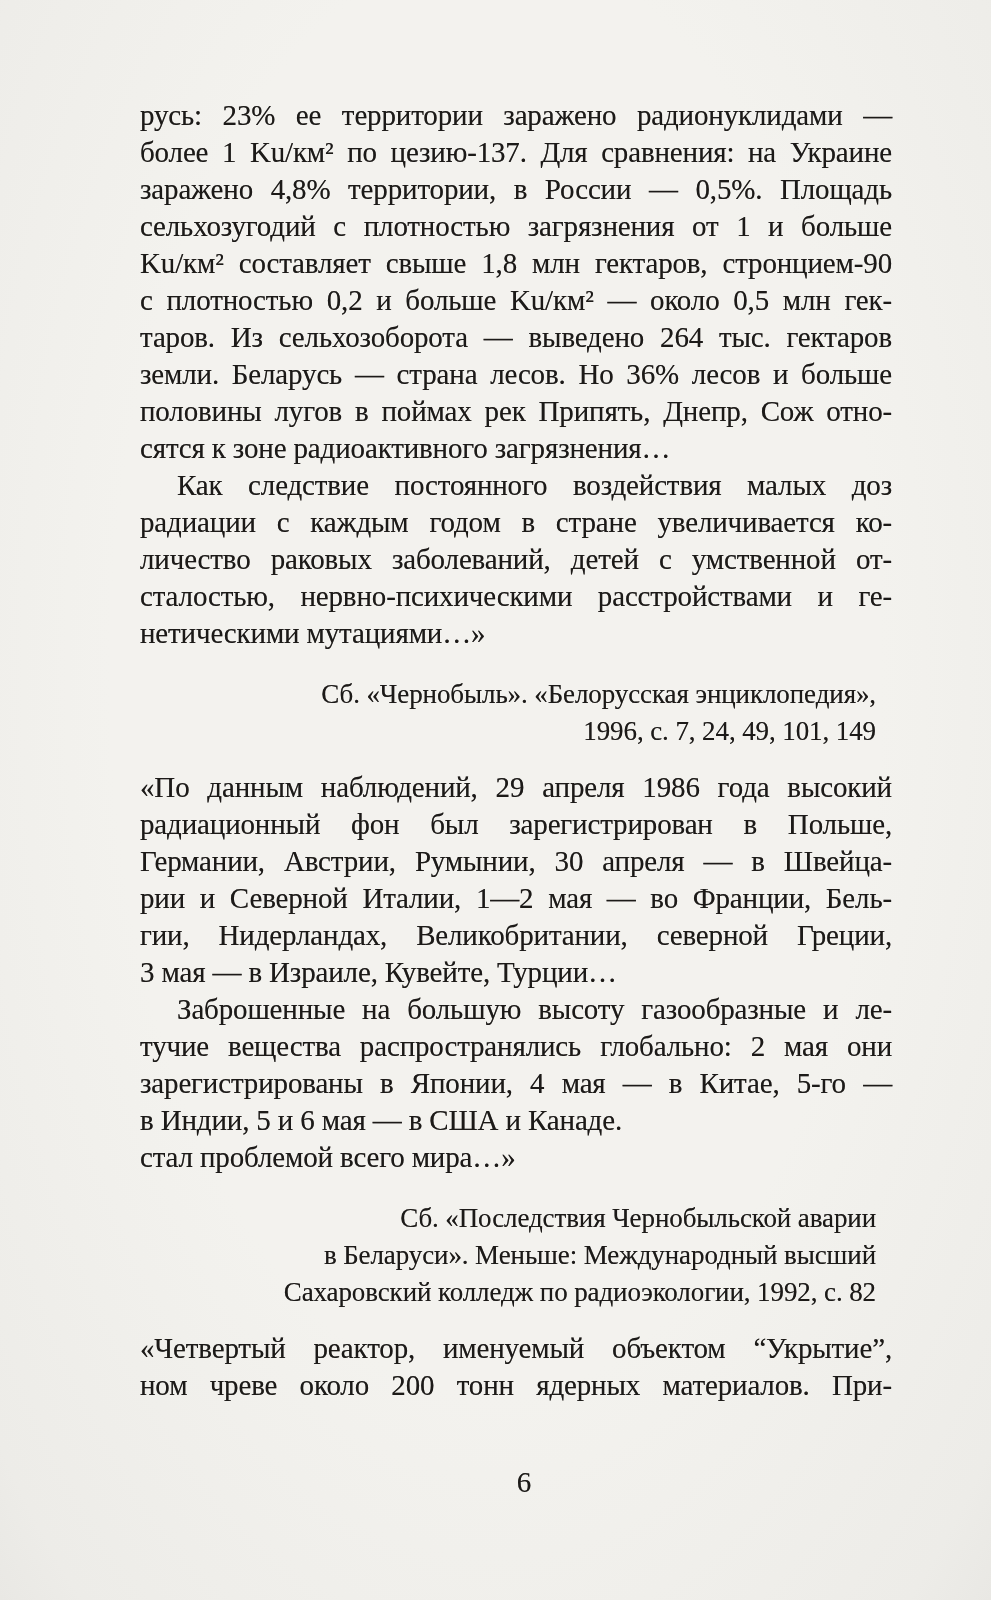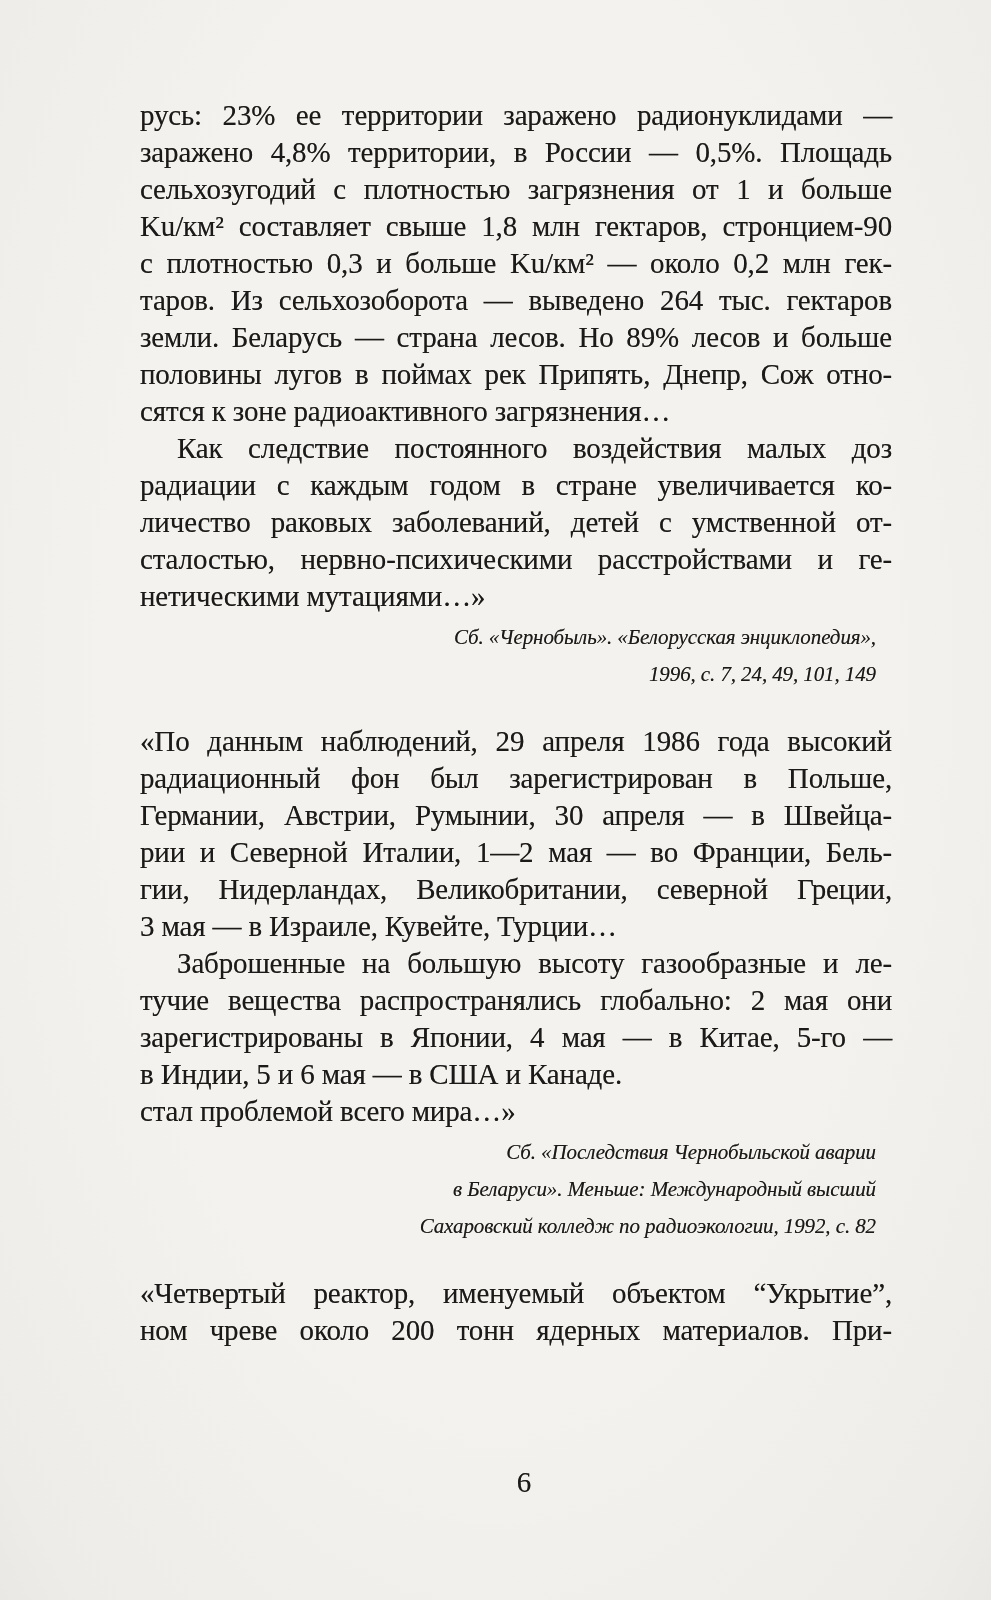--- a/index.html
+++ b/index.html
@@ -32,57 +32,57 @@
     letter-spacing: -0.15px;
     white-space: normal;
   }
   .ln.endln {
     text-align-last: auto;
   }
   .ln.indent {
     text-indent: 37px;
   }
   .cite {
-    margin-top: 4px;
+    margin-top: 24px;
     padding-right: 16px;
-    font-style: italic;
-    font-size: 21px;
+    font-size: 27px;
   }
   .cite .cite-ln {
     text-align: right;
     letter-spacing: -0.1px;
   }
   .gap-before {
-    margin-top: 30px;
+    margin-top: 19px;
   }
   .page-num {
     position: absolute;
     left: 148px;
     top: 1464px;
     width: 752px;
     text-align: center;
     font-size: 29px;
     line-height: 37px;
     text-shadow: 0 0 0.5px rgba(25,22,20,0.55);
   }
 </style>
 </head>
 <body>
 
 <div class="page">
   <div class="text-block">
 
     <div>
       <div class="ln">русь: 23% ее территории заражено радионуклидами —</div>
+      <div class="ln">более 1 Ku/км² по цезию-137. Для сравнения: на Украине</div>
       <div class="ln">заражено 4,8% территории, в России — 0,5%. Площадь</div>
       <div class="ln">сельхозугодий с плотностью загрязнения от 1 и больше</div>
       <div class="ln">Ku/км² составляет свыше 1,8 млн гектаров, стронцием-90</div>
-      <div class="ln">с плотностью 0,3 и больше Ku/км² — около 0,2 млн гек-</div>
+      <div class="ln">с плотностью 0,2 и больше Ku/км² — около 0,5 млн гек-</div>
       <div class="ln">таров. Из сельхозоборота — выведено 264 тыс. гектаров</div>
-      <div class="ln">земли. Беларусь — страна лесов. Но 89% лесов и больше</div>
+      <div class="ln">земли. Беларусь — страна лесов. Но 36% лесов и больше</div>
       <div class="ln">половины лугов в поймах рек Припять, Днепр, Сож отно-</div>
       <div class="ln endln">сятся к зоне радиоактивного загрязнения…</div>
     </div>
 
     <div>
       <div class="ln indent">Как следствие постоянного воздействия малых доз</div>
       <div class="ln">радиации с каждым годом в стране увеличивается ко-</div>
       <div class="ln">личество раковых заболеваний, детей с умственной от-</div>
       <div class="ln">сталостью, нервно-психическими расстройствами и ге-</div>
       <div class="ln endln">нетическими мутациями…»</div>

